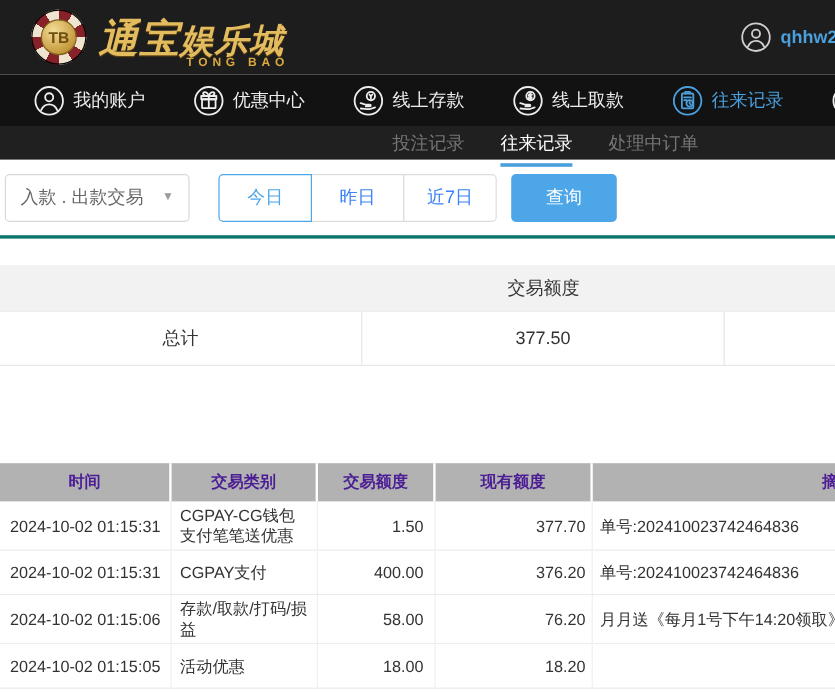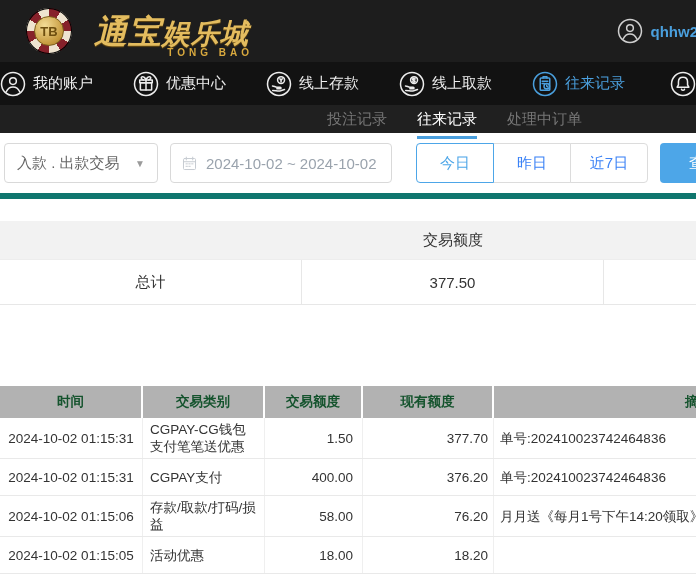--- a/index.html
+++ b/index.html
@@ -3,21 +3,21 @@
 <meta charset="utf-8">
 <style>
   * { margin:0; padding:0; box-sizing:border-box; }
   html,body { width:696px; height:578px; }
   body { font-family:"Liberation Sans","DejaVu Sans",sans-serif; background:#fff; }
   .viewport { position:relative; width:696px; height:578px; overflow:hidden; background:#fff; }
 
   
   .top-header { height:62px; background:#1d1d1d; display:flex; align-items:center;
     justify-content:space-between; padding-left:26px; position:relative; }
-  .logo { display:flex; align-items:center; gap:22px; }
+  .logo { display:flex; align-items:center; gap:10px; }
   .chip { width:46px; height:46px; border-radius:50%; position:relative; flex:0 0 auto;
     background:repeating-conic-gradient(#86212a 0 30deg, #efe4d0 30deg 60deg);
     box-shadow:0 0 0 1px #000 inset; }
   .chip-center { position:absolute; inset:8px; border-radius:50%;
     background:radial-gradient(circle at 35% 30%, #f3dc96, #c69a3e 70%, #9a7326);
     border:1px solid #7c5e1a; display:flex; align-items:center; justify-content:center;
     font-size:13px; font-weight:bold; color:#6e4f10; }
   .logo-text { position:relative; line-height:1; padding-right:6px; }
   .logo-cn { font-style:italic; font-weight:bold; color:#e3bc5f;
     text-shadow:0 1px 1px #6b4d12; letter-spacing:1px; white-space:nowrap; }
@@ -25,40 +25,40 @@
   .logo-cn .small { font-size:28px; }
   .logo-en { position:absolute; right:2px; bottom:-10px; font-size:10px; letter-spacing:4px;
     color:#d9a93e; font-weight:bold;margin-left:36px; }
   .user-box { position:absolute; right:-2px; top:0; height:62px; display:flex;
     align-items:center; gap:8px; }
   .user-box .uicon { width:26px; height:26px; color:#cfcfcf; }
   .user-name { color:#4a9fdd; font-size:15px; font-weight:bold; white-space:nowrap; }
 
   
   .nav-bar { height:43px; background:#121212; display:flex; align-items:center;
-    gap:40px; }
+    padding-left:28px; gap:40px; }
   .nav-item { display:flex; align-items:center; gap:7px; color:#ededed; font-size:15px;
     cursor:pointer; white-space:nowrap; }
   .nav-item .nicon { width:26px; height:26px; }
   .nav-item.active { color:#4a9fdd; }
   .bell-group { margin-left:auto; display:flex; align-items:center; gap:11px; }
   .bell-group .nicon { width:26px; height:26px; color:#ededed; }
 
   
   .subtab-bar { height:28px; background:#202020; display:flex; align-items:center;
     padding-left:327px; gap:30px; position:relative; }
   .subtab { color:#767676; font-size:15px; height:40px; display:flex; align-items:center;
     position:relative; cursor:pointer; white-space:nowrap; }
   .subtab.active { color:#ffffff; }
   .subtab.active::after { content:""; position:absolute; left:0; right:0; bottom:0;
     height:3px; background:#4a9fdd; }
 
   
   .filter-row { height:66px; display:flex; align-items:center; padding-left:4px;
-    gap:12px; border-bottom:6px solid #0f766e; background:#fff; }
+    gap:12px; border-bottom:3px solid #0f766e; background:#fff; }
   .select-box { width:154px; height:40px; border:1px solid #d9d9d9; border-radius:4px;
     display:flex; align-items:center; justify-content:space-between; padding:0 12px;
     color:#666; font-size:15px; cursor:pointer; background:#fff; flex:0 0 auto; }
   .caret { font-size:10px; color:#9a9a9a; }
   .date-box { width:222px; height:40px; border:1px solid #d9d9d9; border-radius:4px;
     display:flex; align-items:center; gap:8px; padding:0 10px; color:#9aa3ad;
     font-size:15px; cursor:pointer; background:#fff; flex:0 0 auto; white-space:nowrap; }
   .cal-icon { width:17px; height:17px; color:#c6cbd1; flex:0 0 auto; }
   .quick-group { display:flex; flex:0 0 auto; }
   .quick-btn { width:78px; height:40px; background:#fff; border:1px solid #dcdcdc;
@@ -81,21 +81,21 @@
     align-items:center; border-bottom:1px solid #e7e7e7; background:#fff; }
   .summary-row div { text-align:center; color:#333; font-size:15px; height:100%;
     display:flex; align-items:center; justify-content:center; }
   .summary-row .b-r { border-right:1px solid #e7e7e7; }
   .gap-b { height:81px; background:#fff; }
 
   
   .dtable { width:720px; font-size:13.5px; color:#333; }
   .dt-head { display:grid; grid-template-columns:143px 122px 98px 131px 226px;
     background:#b2b2b2; height:32px; }
-  .dt-head .hc { color:#14532d; font-weight:bold; display:flex; align-items:center;
+  .dt-head .hc { color:#4c1d95; font-weight:bold; display:flex; align-items:center;
     justify-content:center; border-right:2px solid #fff; }
   .dt-head .hc:last-child { border-right:none; justify-content:flex-end; padding-right:8px; }
   .dt-row { display:grid; grid-template-columns:143px 122px 98px 131px 226px;
     border-bottom:1px solid #e9e9e9; background:#fff; min-height:37px; }
   .dt-row > div { display:flex; align-items:center; padding:3px 0; line-height:17px;
     border-right:1px solid #efefef; }
   .dt-row > div:last-child { border-right:none; }
   .c-time { justify-content:center; }
   .c-type { padding-left:7px !important; padding-right:6px !important; }
   .c-amt  { justify-content:flex-end; padding-right:9px !important;text-align:center; }
@@ -209,30 +209,20 @@
     <div class="subtab">投注记录</div>
     <div class="subtab active">往来记录</div>
     <div class="subtab">处理中订单</div>
   </div>
 
   <div class="filter-row">
     <div class="select-box">
       <span>入款 . 出款交易</span>
       <span class="caret">▼</span>
     </div>
-    <div class="date-box">
-      <span class="cal-icon">
-        <svg class="icon-svg" viewBox="0 0 24 24">
-            <rect x="3.5" y="5" width="17" height="15.5" rx="1.5"></rect>
-            <path d="M3.5 9.5h17M7.5 3v4M16.5 3v4"></path>
-            <path d="M7 12.5h2M11 12.5h2M15 12.5h2M7 16h2M11 16h2"></path>
-          </svg>
-      </span>
-      <span>2024-10-02 ~ 2024-10-02</span>
-    </div>
     <div class="quick-group">
       <div class="quick-btn active">今日</div>
       <div class="quick-btn">昨日</div>
       <div class="quick-btn">近7日</div>
     </div>
     <button class="search-btn">查询</button>
   </div>
 
   <div class="gap-a"></div>
 

